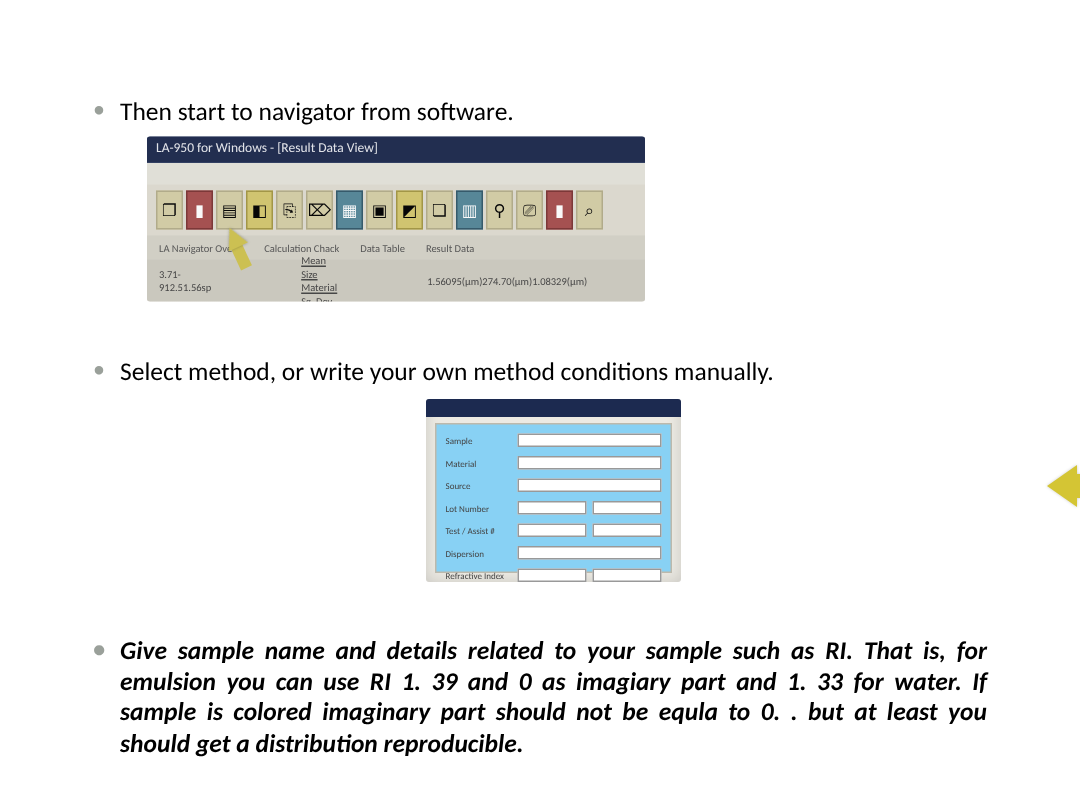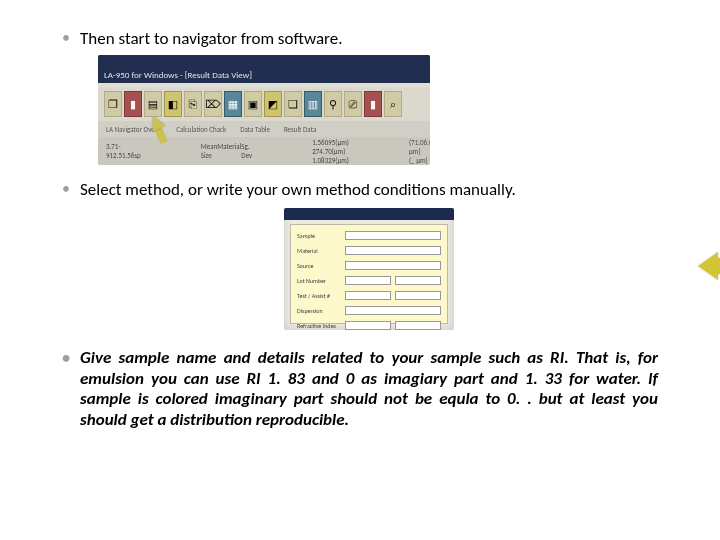--- a/index.html
+++ b/index.html
@@ -1,36 +1,36 @@
 <!DOCTYPE html>
 <html><head>
 <meta charset="utf-8">
 <style>
   * { box-sizing: border-box; margin: 0; padding: 0; }
   html, body { width: 720px; height: 540px; font-family: Calibri, Arial, sans-serif; background: #fff; color: #000; }
   .slide { width: 720px; height: 540px; position: relative; padding: 28px 62px 28px 62px; }
   ul.bullets { list-style: none; }
-  ul.bullets > li { position: relative; padding-left: 18px; margin-bottom: 14px; }
+  ul.bullets > li { position: relative; padding-left: 18px; margin-bottom: 14px; margin-top: 36px; }
   ul.bullets > li::before { content: "•"; position: absolute; left: 0; top: 0; color: #9aa09a; font-size: 16px; }
   .b1 { font-size: 17px; }
   .b2 { font-size: 17px; margin-top: 6px; }
   .b3 { font-size: 17px; font-style: italic; font-weight: 700; text-align: justify; text-justify: inter-word; line-height: 1.22; }
   .img-row1 { margin: 6px 0 10px 18px; }
   .img-row2 { margin: 8px 0 18px 0; display: flex; justify-content: center; align-items: center; position: relative; }
 
   
   .la950 {
     width: 332px; height: 110px;
     background: linear-gradient(#2a3d6a 0 16%, #e6e4da 16% 46%, #dedacc 46% 70%, #d9d6ca 70% 100%);
     border-radius: 2px;
     position: relative;
     overflow: hidden;
     filter: saturate(0.8) contrast(0.95);
   }
-  .la950 .titlebar { position:absolute; left:0; top:0; right:0; height:17px; background:#1a2a57; color:#e7e9f0; font-size:9px; padding:14px 6px; }
+  .la950 .titlebar { position:absolute; left:0; top:0; right:0; height:17px; background:#1a2a57; color:#e7e9f0; font-size:9px; padding:2px 6px; }
   .la950 .menubar { position:absolute; left:0; top:17px; right:0; height:15px; background:#e6e4da; font-size:8px; color:#4a4a4a; padding:1px 6px; letter-spacing:0.6px; }
   .la950 .toolbar { position:absolute; left:0; top:32px; right:0; height:34px; background:#e0ddd0; display:flex; align-items:center; gap:2px; padding:2px 6px; }
   .tbtn { width:18px; height:26px; background:#d7cf9e; border:1px solid #b5ae82; display:flex; align-items:center; justify-content:center; font-size:11px; }
   .tbtn.r { background:#b84a4a; border-color:#8a3030; color:#fff; }
   .tbtn.g { background:#4a8aa0; border-color:#2a5a70; color:#fff; }
   .tbtn.y { background:#d8c85a; border-color:#a89830; }
   .la950 .labels { position:absolute; left:0; top:66px; right:0; height:16px; background:#d6d3c6; font-size:7px; color:#555; display:flex; gap:14px; padding:2px 8px; align-items:center; }
   .la950 .strip { position:absolute; left:0; top:82px; right:0; bottom:0; background:#cfccbf; display:flex; align-items:center; font-size:7px; color:#444; gap:60px; padding:4px 8px; }
   .la950 .arrow1 {
     position:absolute; left:54px; top:60px; width:12px; height:28px;
@@ -43,21 +43,21 @@
   .formshot {
     width: 170px; height: 122px;
     background: #eceae2;
     border-radius: 2px;
     position: relative;
     overflow: hidden;
     box-shadow: inset 0 0 10px rgba(0,0,0,.15);
     filter: saturate(0.85);
   }
   .formshot .hdr { position:absolute; left:0; top:0; right:0; height:12px; background:#1a2a57; }
-  .formshot .panel { position:absolute; left:6px; top:16px; right:6px; bottom:6px; background:#fef9c3; border:1px solid #bdb9aa; padding:6px 6px; }
+  .formshot .panel { position:absolute; left:6px; top:16px; right:6px; bottom:6px; background:#7dd3fc; border:1px solid #bdb9aa; padding:6px 6px; }
   .frow { display:flex; align-items:center; margin-bottom:6px; gap:4px; }
   .flabel { font-size:6px; color:#444; width:44px; }
   .finput { flex:1; height:9px; background:#fff; border:1px solid #999; }
   .fpair { display:flex; gap:4px; flex:1; }
   .fpair .finput { flex:1; }
 
   .arrow2 {
     position:absolute;
     right: -88px;
     top: 44px;
@@ -98,26 +98,26 @@
             <div class="tbtn">⌕</div>
           </div>
           <div class="labels">
             <span>LA Navigator  Overla</span>
             <span>Calculation Chack</span>
             <span>Data Table</span>
             <span>Result Data</span>
           </div>
           <div class="strip">
             <span>3.71-912.51.56sp</span>
-            <span style="display:flex;gap:0;">
+            <span style="display:flex;flex-direction:column;gap:0;text-decoration:underline;">
               <span>Mean Size</span>
               <span>Material</span>
               <span>Sg. Dev</span>
             </span>
-            <span style="display:flex;flex-direction:column;gap:0;">
+            <span style="display:flex;flex-direction:row;gap:0;">
               <span>1.56095(µm)</span>
               <span>274.70(µm)</span>
               <span>1.08329(µm)</span>
             </span>
             <span style="display:flex;flex-direction:column;gap:0;">
               <span>(71.06.0 µm)</span>
               <span>(_ µm)</span>
             </span>
           </div>
           <div class="arrow1">
@@ -176,17 +176,17 @@
         <div class="arrow2">
           <div class="arrow2wrap">
             <div class="head"></div>
             <div class="stem"></div>
           </div>
         </div>
       </div>
     </li>
 
     <li class="b3">
-      <span>Give sample name and details related to your sample such as RI. That is, for emulsion you can use RI 1. 83 and 0 as imagiary part and 1. 33 for water. If sample is colored imaginary part should not be equla to 0. . but at least you should get a distribution reproducible.</span>
+      <span>Give sample name and details related to your sample such as RI. That is, for emulsion you can use RI 1. 39 and 0 as imagiary part and 1. 33 for water. If sample is colored imaginary part should not be equla to 0. . but at least you should get a distribution reproducible.</span>
     </li>
 
   </ul>
 </div>
 
 </body></html>

